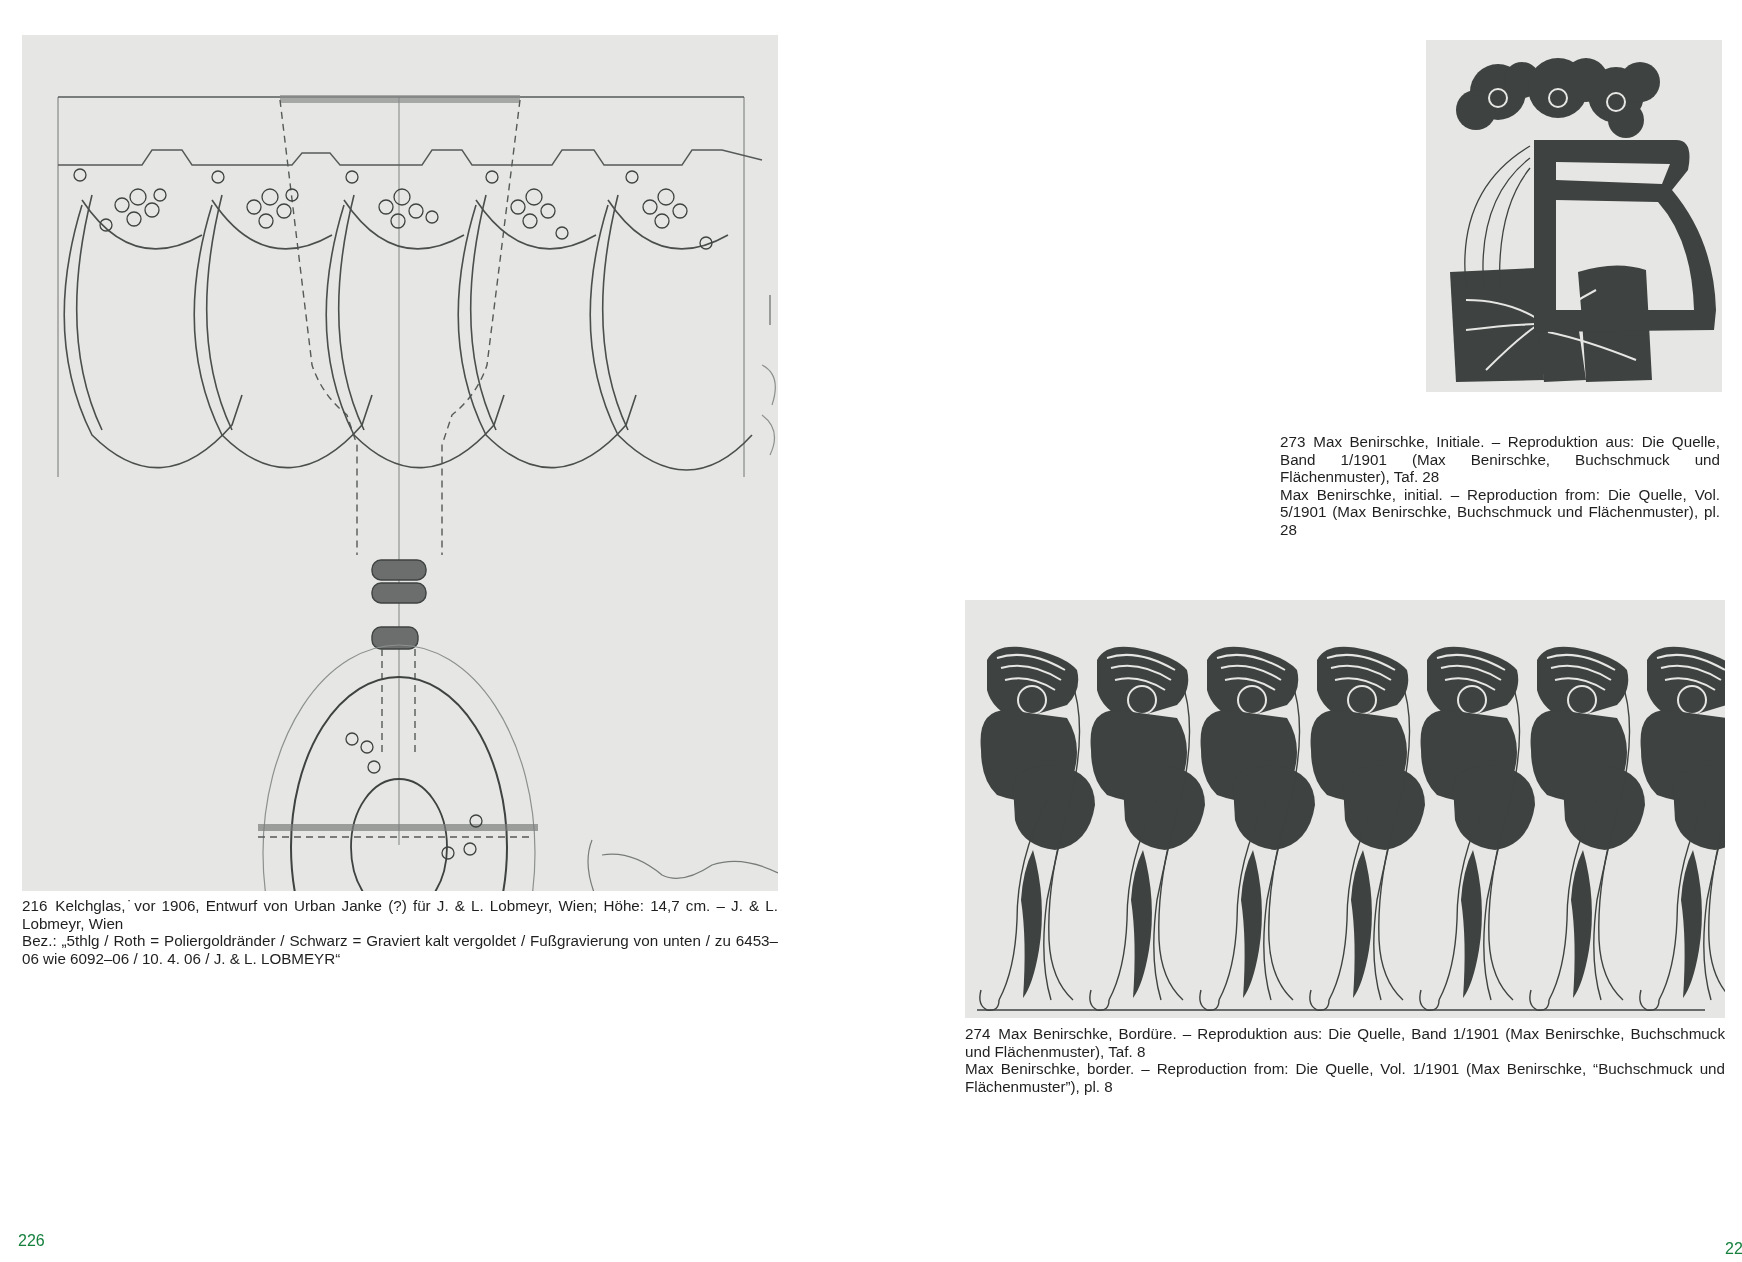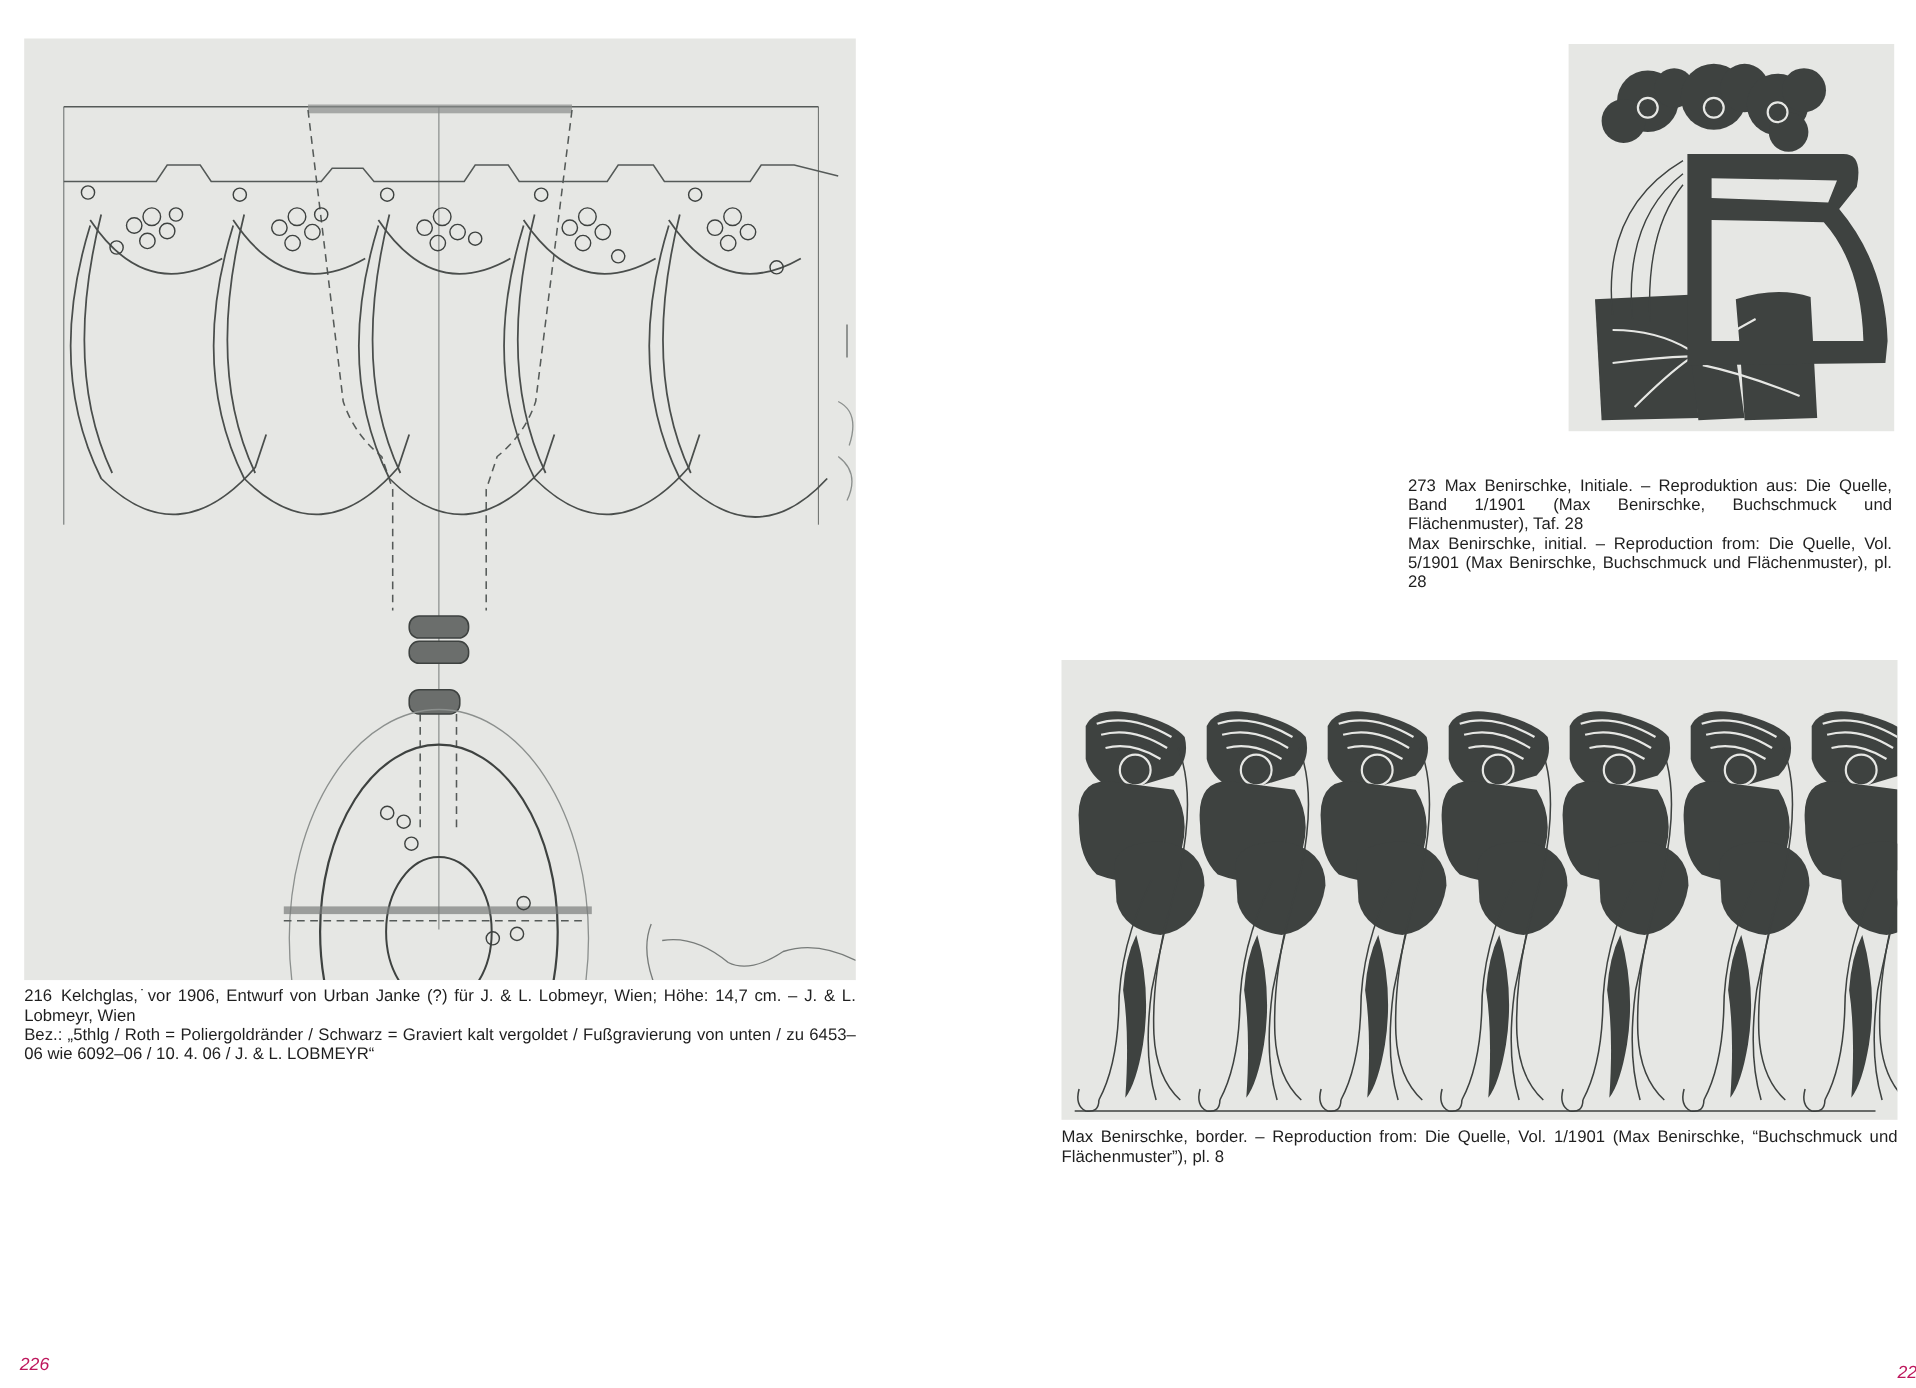--- a/index.html
+++ b/index.html
@@ -9,21 +9,21 @@
     font-family:"Liberation Sans", sans-serif;
   }
   .plate { position:absolute; background:#e6e7e4; overflow:hidden; }
   .plate svg { position:absolute; left:0; top:0; width:100%; height:100%; }
   .caption {
     position:absolute; font-size:15.2px; line-height:17.6px; color:#1f1f1f;
     text-align:justify;
   }
   .caption p { margin:0; }
   .caption .num { margin-right:8px; }
-  .pagenum { position:absolute; font-size:16px; color:#be185d;font-style:italic; }
+  .pagenum { position:absolute; font-size:16px; color:#15803d; }
 </style>
 </head>
 <body>
 
 <div class="plate" style="left:22px; top:35px; width:756px; height:856px;" title="Pencil design drawing of a goblet (Kelchglas) with garland-of-arches rim decoration and engraved foot">
   <svg viewBox="0 0 756 856">
     <g fill="none" stroke="#555a58" stroke-width="1.4">
 
       <line x1="36" y1="62" x2="722" y2="62"></line>
       <line x1="36" y1="62" x2="36" y2="442" stroke-width="0.8"></line>
@@ -201,16 +201,19 @@
     <use href="#motif" x="232" y="0"></use>
     <use href="#motif" x="342" y="0"></use>
     <use href="#motif" x="452" y="0"></use>
     <use href="#motif" x="562" y="0"></use>
     <use href="#motif" x="672" y="0"></use>
     <line x1="12" y1="410" x2="740" y2="410" stroke="#3e4240" stroke-width="1.4"></line>
   </svg>
 </div>
 
 <div class="caption" style="left:965px; top:1025px; width:760px;">
+  <p>
+    <span class="num">274</span><span>Max Benirschke, Bordüre. – Reproduktion aus: Die Quelle, Band 1/1901 (Max Benirschke, Buchschmuck und Flächenmuster), Taf. 8</span>
+  </p>
   <p>Max Benirschke, border. – Reproduction from: Die Quelle, Vol. 1/1901 (Max Benirschke, “Buchschmuck und Flächenmuster”), pl. 8</p>
 </div>
 
 <div class="pagenum" style="left:1685px; top:1240px;margin-left:40px;">227</div>
 
 </body></html>

